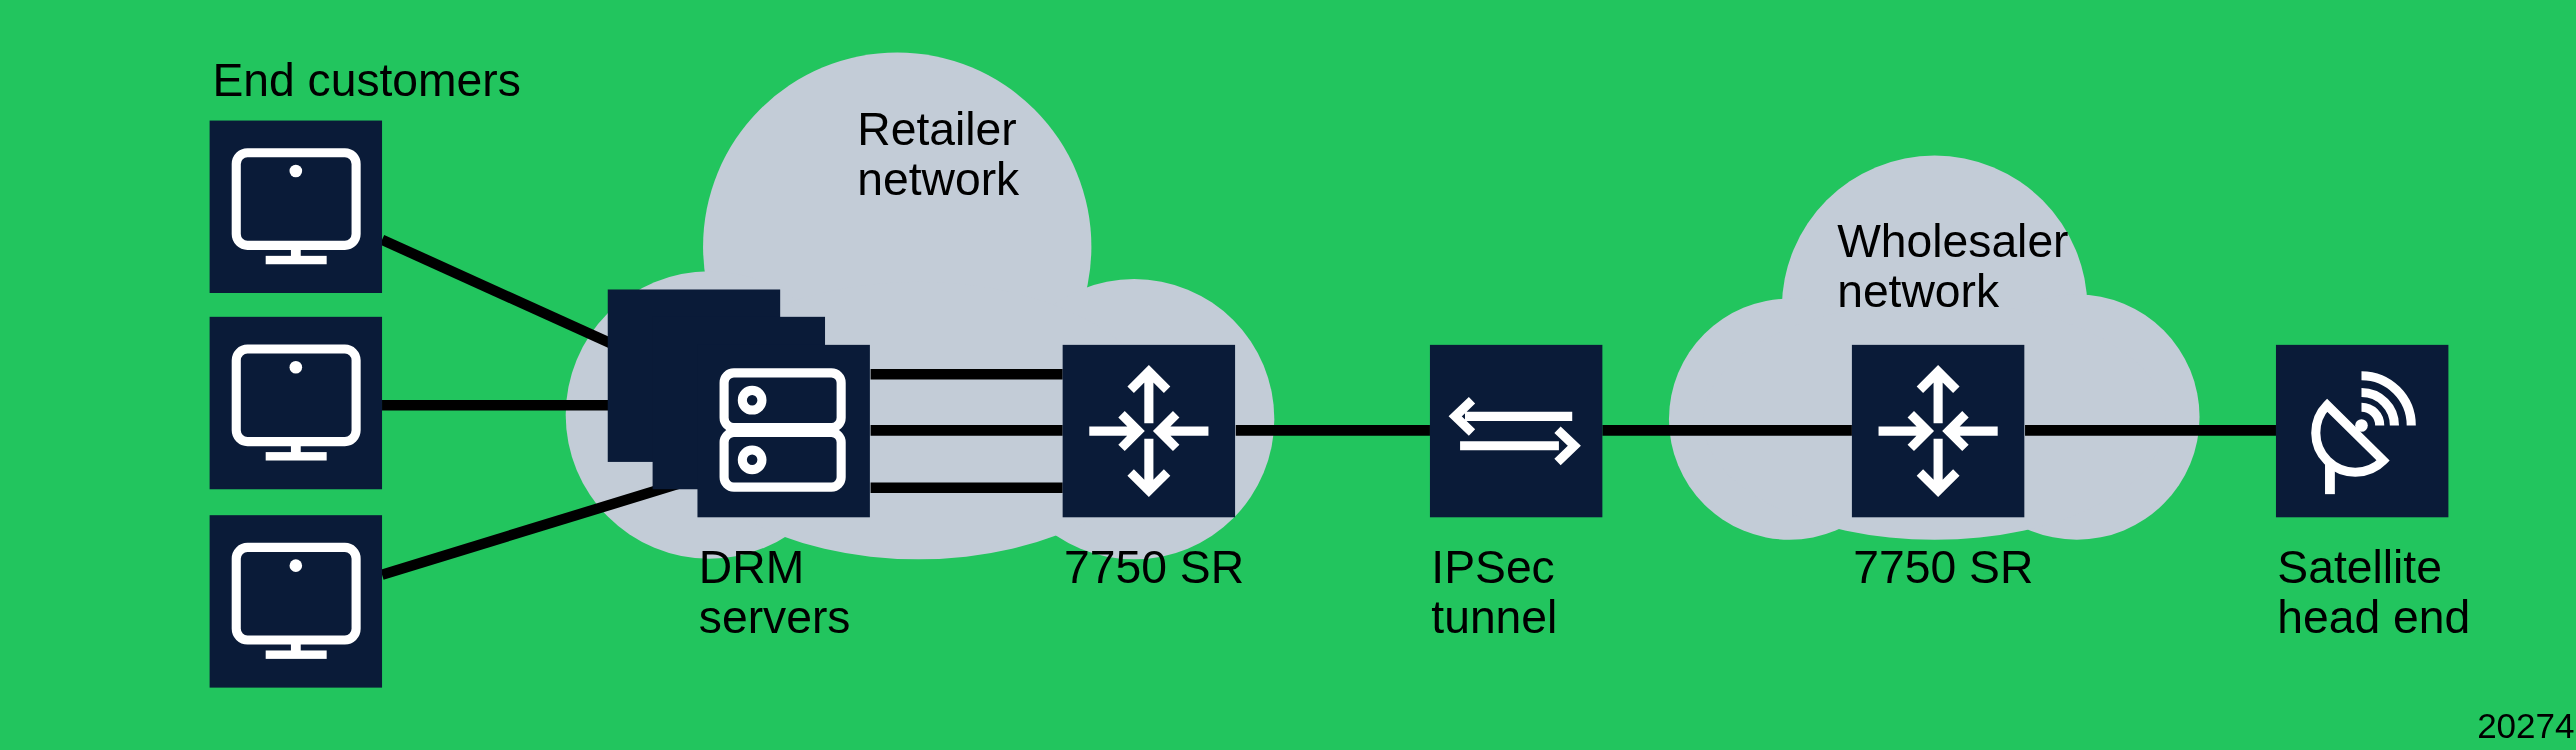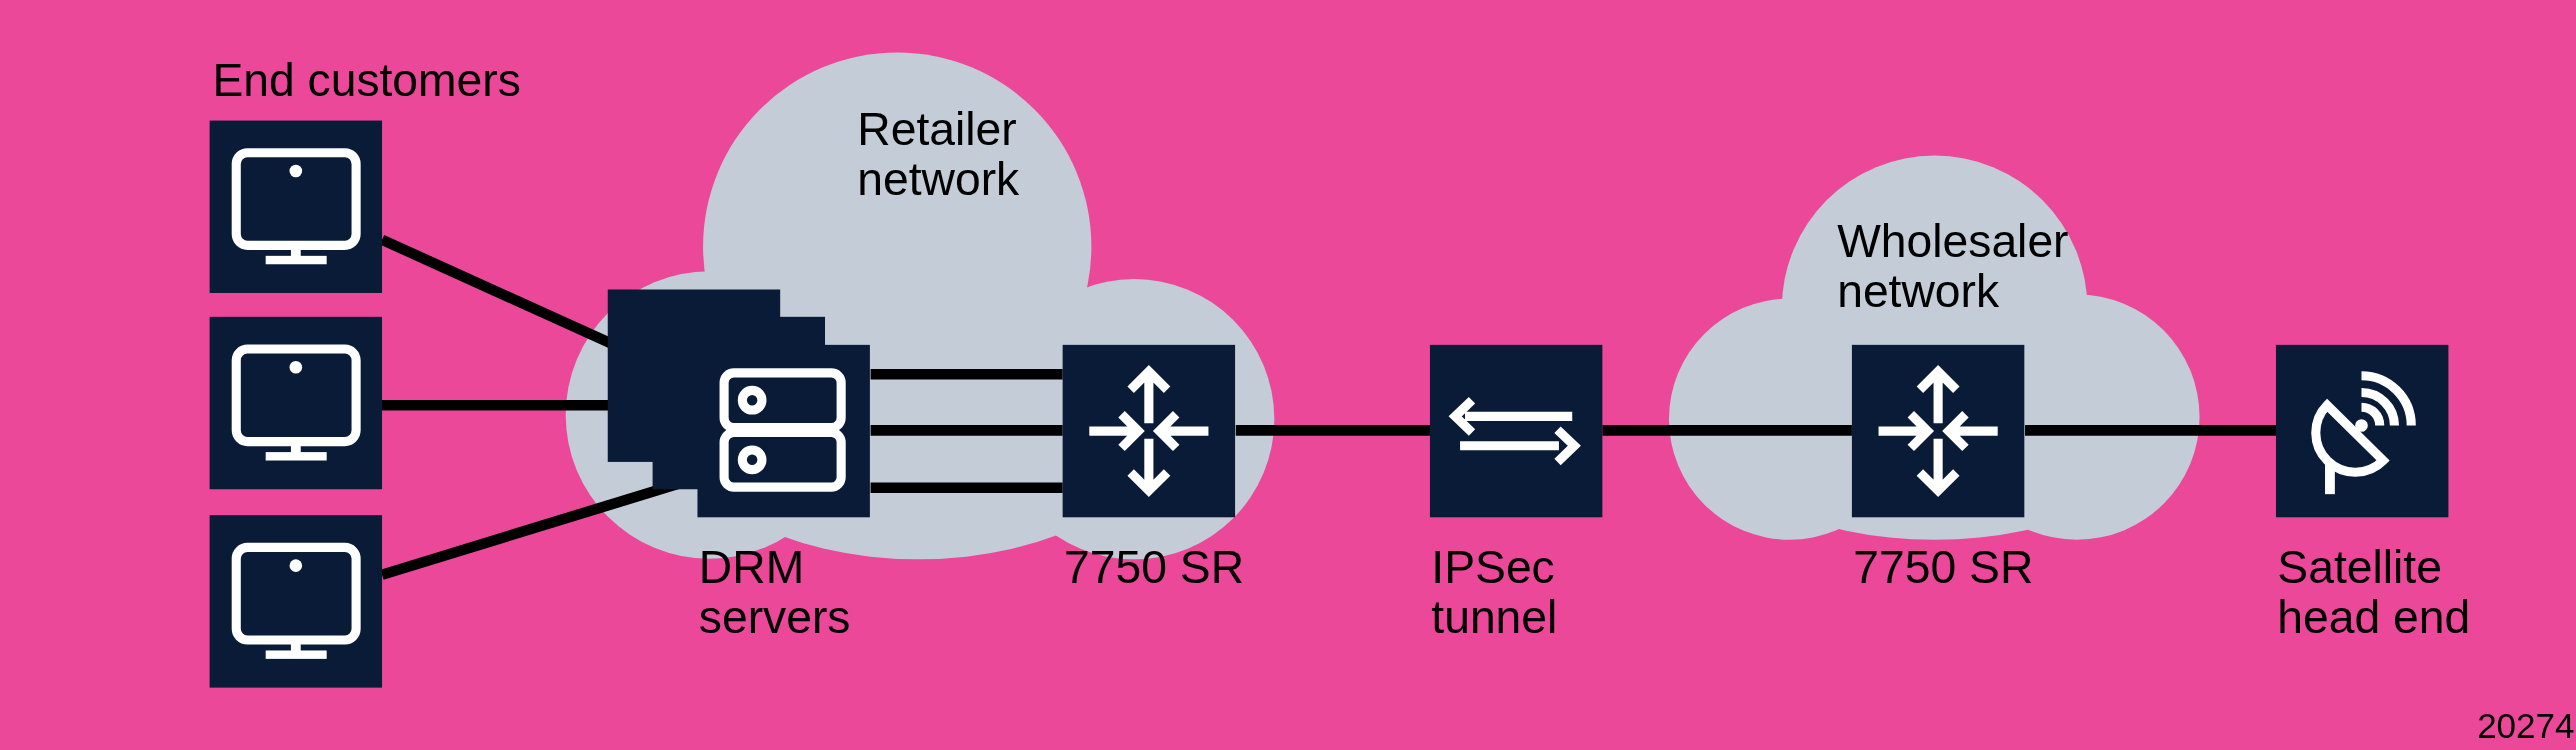--- a/index.html
+++ b/index.html
@@ -1,19 +1,19 @@
 <!DOCTYPE html>
 <html style="font-size:11.2px"><head>
 <meta charset="utf-8">
 <style>
   html,body{margin:0;padding:0;background:#ffffff;}
   .page{
     position:relative;
     width:2576px;height:750px;
-    background:#ec4899;
+    background:#22c55e;
     font-family:"Liberation Sans", sans-serif;
   }
   svg{display:block;}
   .cloud{fill:#C3CCD7;}
   .conn{stroke:#000000;stroke-width:15;fill:none;}
   .node{fill:#0A1B38;}
   .istroke{stroke:#FFFFFF;stroke-width:13;fill:none;}
   .ifill{fill:#FFFFFF;}
   .dishfill{fill:#0A1B38;}
   .label{font-family:"Liberation Sans",sans-serif;font-size:66px;fill:#000000;}

